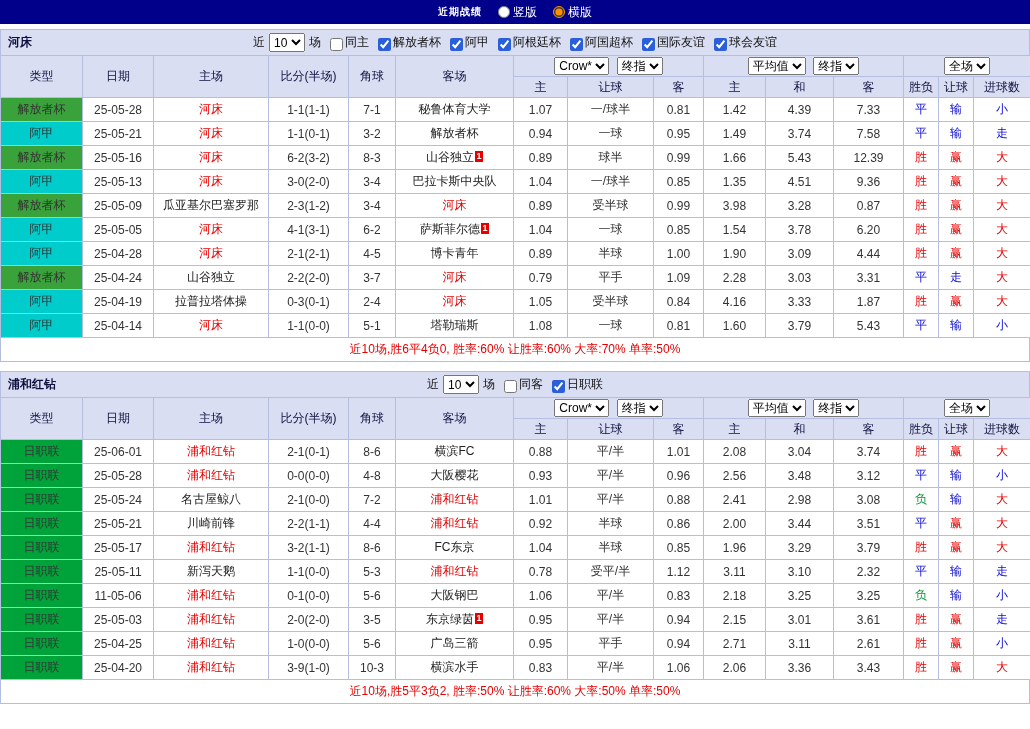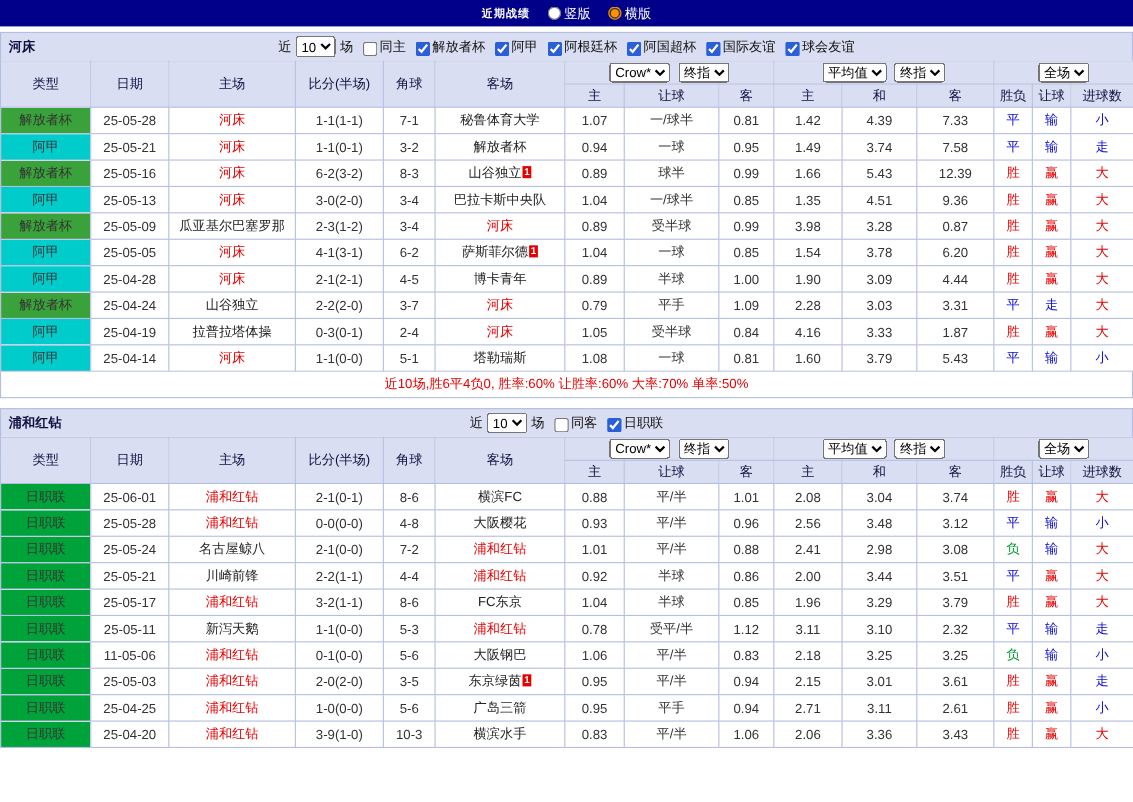--- a/index.html
+++ b/index.html
@@ -544,13 +544,14 @@
           <td class="c-odds">1.06</td>
           <td class="c-odds">2.06</td>
           <td class="c-odds">3.36</td>
           <td class="c-odds">3.43</td>
           <td class="c-res" style="color: rgb(230, 0, 0);">胜</td>
           <td class="c-res" style="color: rgb(230, 0, 0);">赢</td>
           <td class="c-res" style="color: rgb(230, 0, 0);">大</td>
         </tr>
       </tbody>
   </table>
+  <div class="summary">近10场,胜5平3负2, 胜率:50% 让胜率:60% 大率:50% 单率:50%</div>
 </div>
 
 </body></html>

